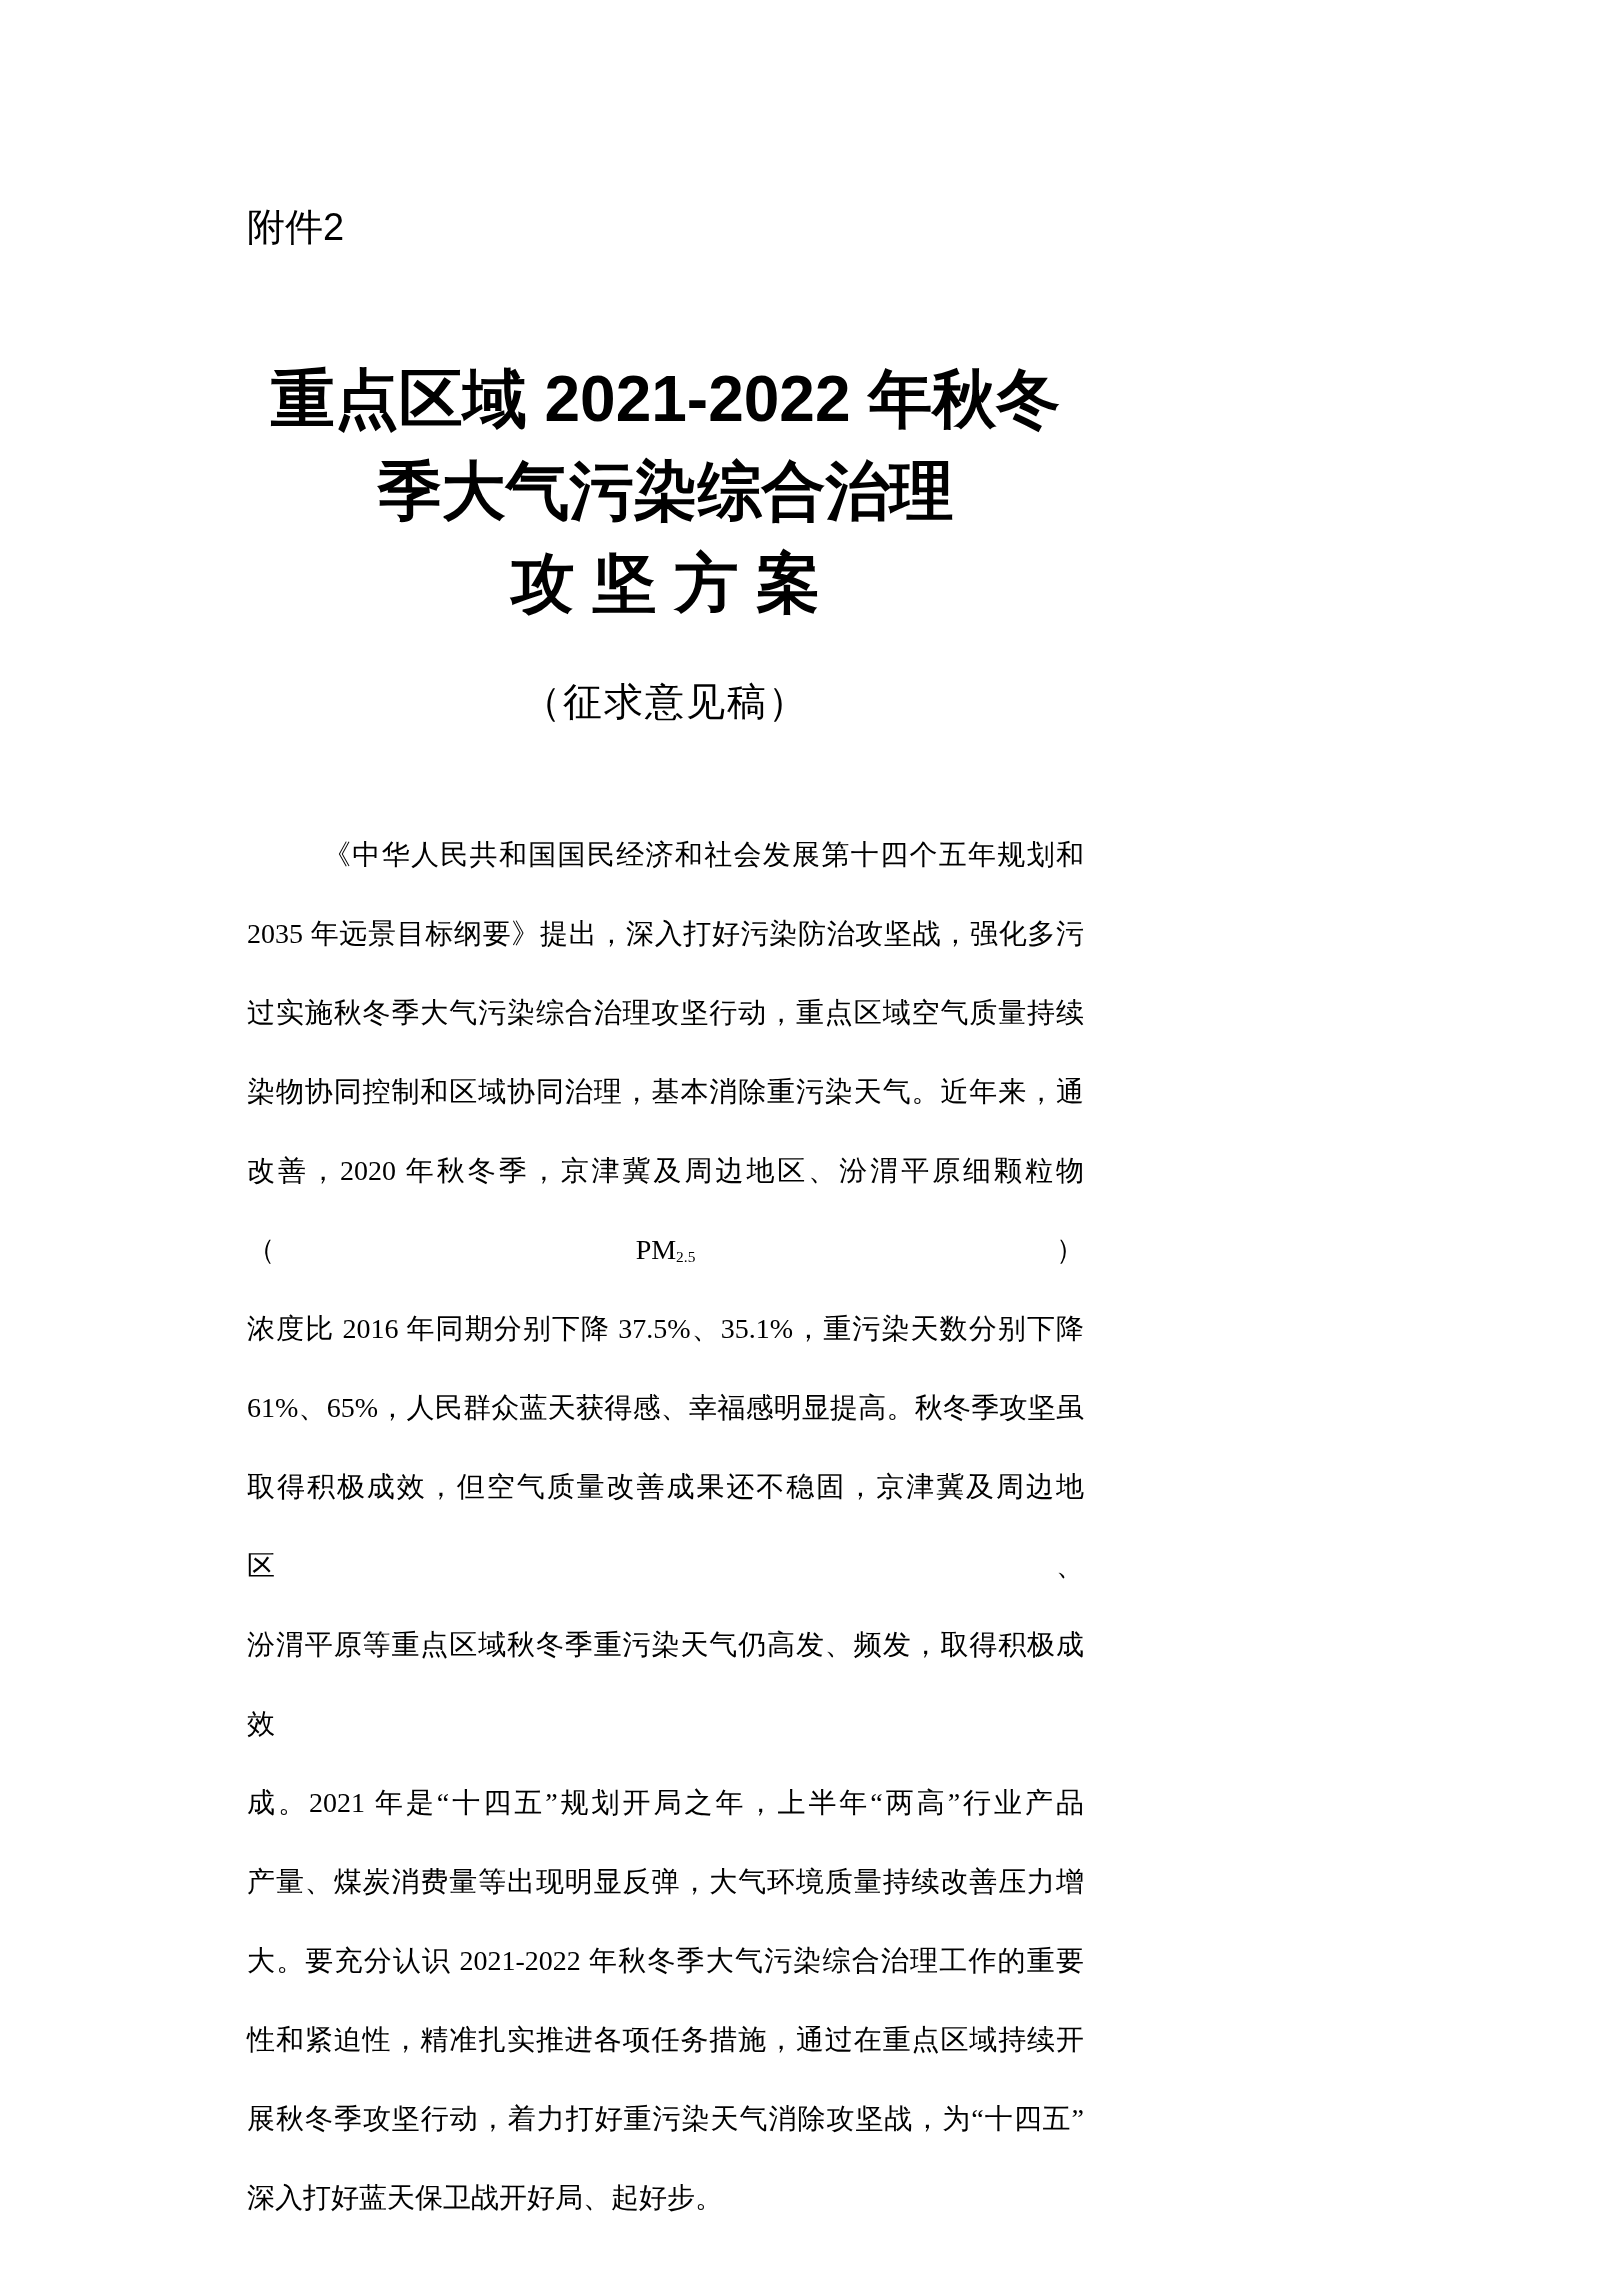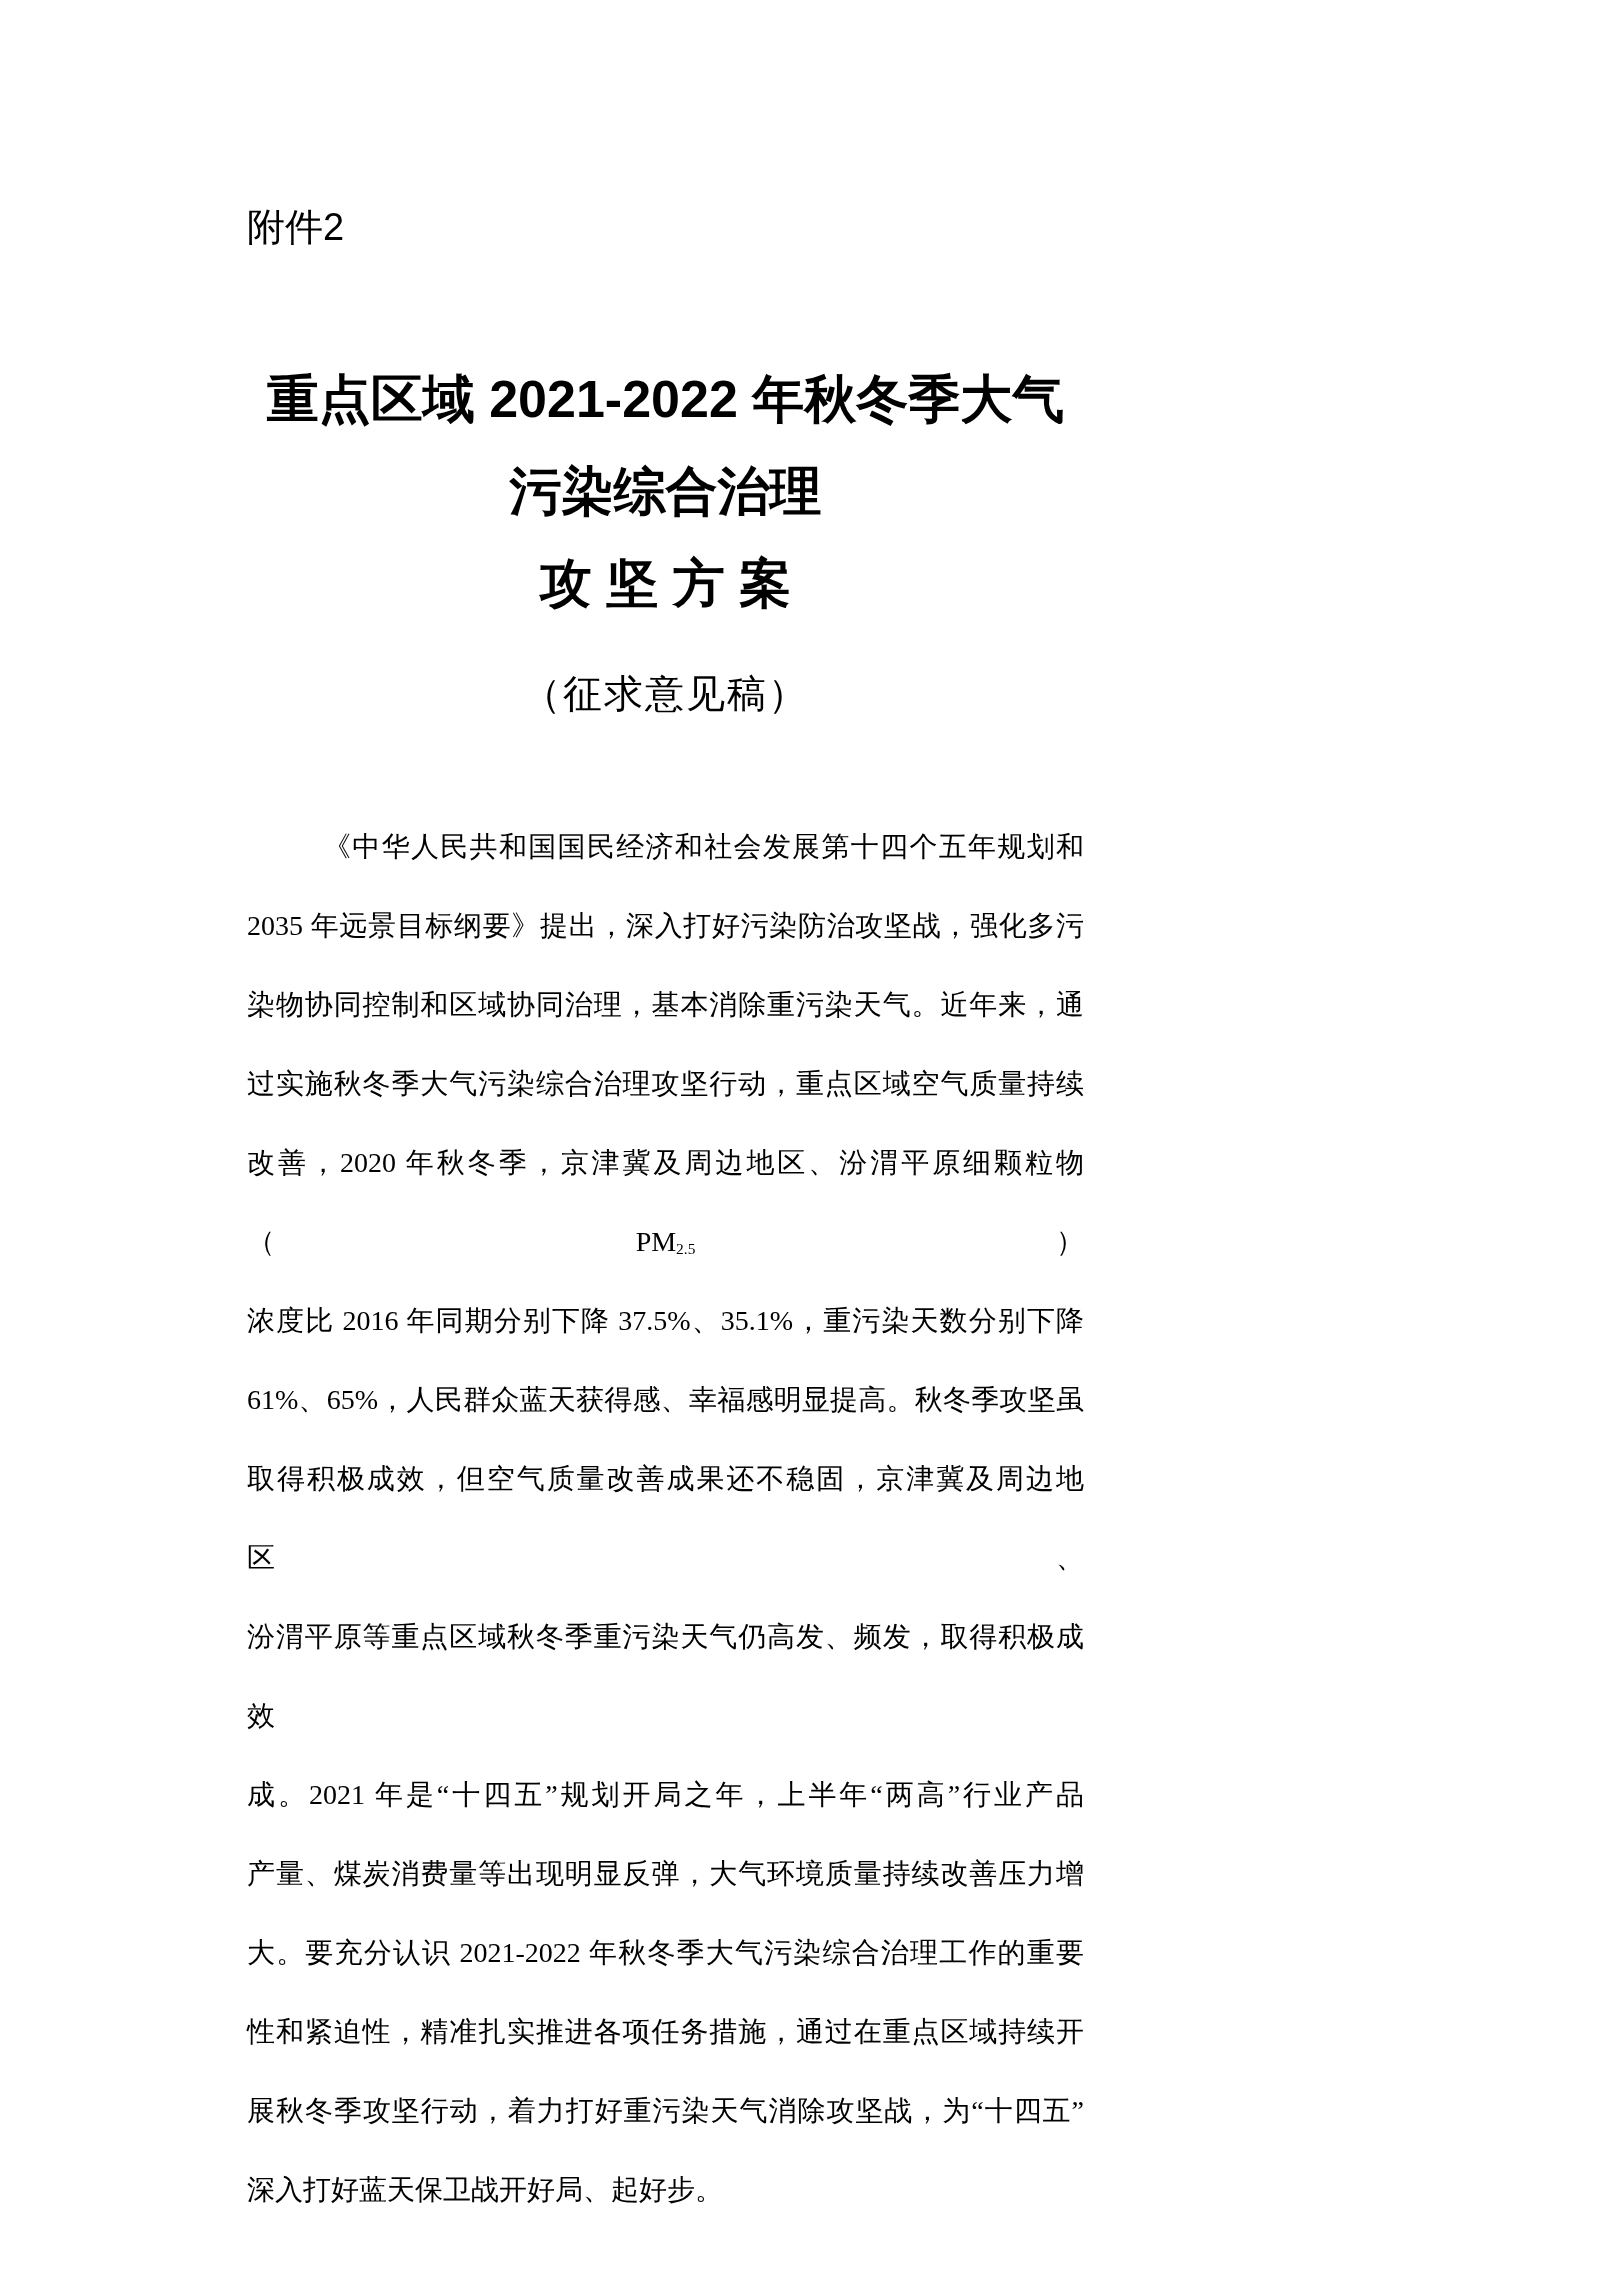--- a/index.html
+++ b/index.html
@@ -25,21 +25,21 @@
     font-family: "Liberation Sans", "DejaVu Sans", sans-serif;
     font-size: 38px;
     line-height: 46px;
     font-weight: 500;
   }
   .doc-title {
     margin-top: 103px;
     text-align: center;
     font-family: "Liberation Sans", "DejaVu Sans", sans-serif;
     font-weight: bold;
-    font-size: 52px;
+    font-size: 64px;
     line-height: 92px;
   }
   .doc-title .title-line {
     display: block;
   }
   .doc-subtitle {
     margin-top: 29px;
     text-align: center;
     font-family: "Liberation Serif", "DejaVu Serif", serif;
     font-size: 39px;
@@ -80,22 +80,22 @@
     <h1 class="doc-title">
       <span class="title-line">重点区域 2021-2022 年秋冬季大气污染综合治理</span>
       <span class="title-line">攻 坚 方 案</span>
     </h1>
 
     <div class="doc-subtitle">（征求意见稿）</div>
 
     <div class="body-text" id="body-paragraph">
         <div class="body-line first">《中华人民共和国国民经济和社会发展第十四个五年规划和</div>
         <div class="body-line">2035 年远景目标纲要》提出，深入打好污染防治攻坚战，强化多污</div>
+        <div class="body-line">过实施秋冬季大气污染综合治理攻坚行动，重点区域空气质量持续</div>
         <div class="body-line">染物协同控制和区域协同治理，基本消除重污染天气。近年来，通</div>
-        <div class="body-line">过实施秋冬季大气污染综合治理攻坚行动，重点区域空气质量持续</div>
         <div class="body-line">改善，2020 年秋冬季，京津冀及周边地区、汾渭平原细颗粒物（PM<sub>2.5</sub>）</div>
         <div class="body-line">浓度比 2016 年同期分别下降 37.5%、35.1%，重污染天数分别下降</div>
         <div class="body-line">61%、65%，人民群众蓝天获得感、幸福感明显提高。秋冬季攻坚虽</div>
         <div class="body-line">取得积极成效，但空气质量改善成果还不稳固，京津冀及周边地区、</div>
         <div class="body-line">汾渭平原等重点区域秋冬季重污染天气仍高发、频发，取得积极成效</div>
         <div class="body-line">成。2021 年是“十四五”规划开局之年，上半年“两高”行业产品</div>
         <div class="body-line">产量、煤炭消费量等出现明显反弹，大气环境质量持续改善压力增</div>
         <div class="body-line">大。要充分认识 2021-2022 年秋冬季大气污染综合治理工作的重要</div>
         <div class="body-line">性和紧迫性，精准扎实推进各项任务措施，通过在重点区域持续开</div>
         <div class="body-line">展秋冬季攻坚行动，着力打好重污染天气消除攻坚战，为“十四五”</div>

